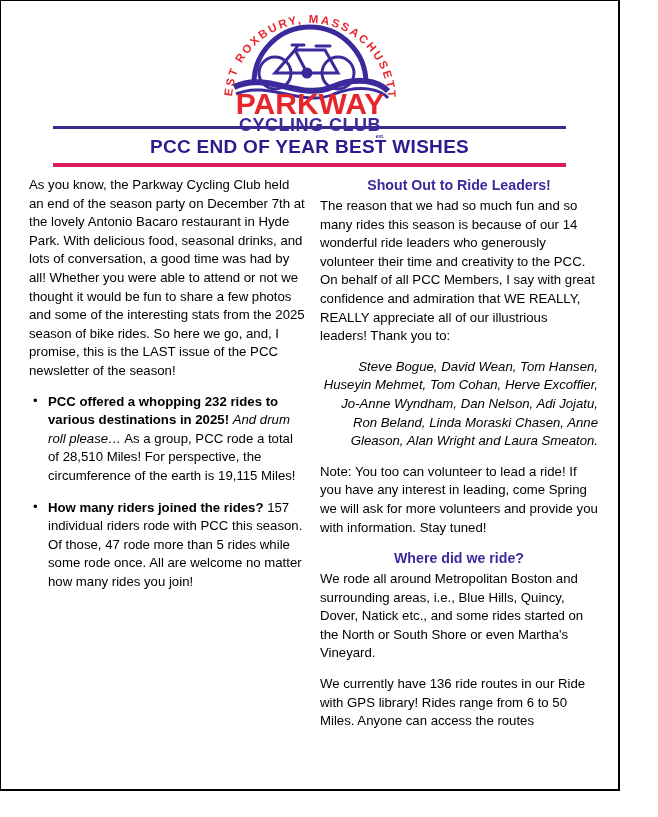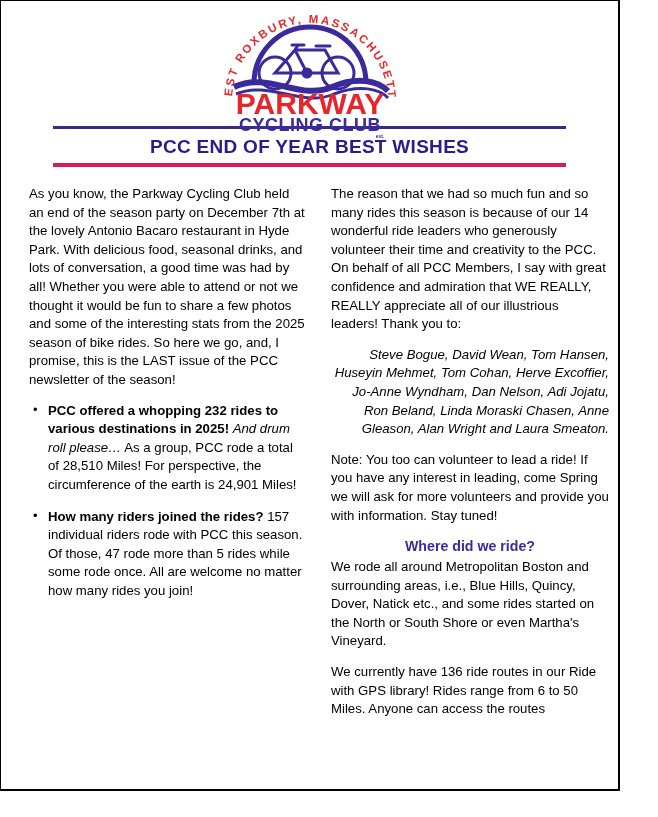--- a/index.html
+++ b/index.html
@@ -59,23 +59,23 @@
     font-size: 19px;
     font-weight: bold;
     letter-spacing: .3px;
     margin: 7px 0 0 0;
     font-family: "Liberation Sans", sans-serif;
   }
 
   
   .columns {
     display: flex;
-    margin-top: 18px;
+    margin-top: 9px;
     padding: 0 10px 0 14px;
-    gap: 24px;
+    gap: 13px;
   }
   .col {
     width: 278px;
     flex: 0 0 278px;
   }
   .col p, .col div.body {
     font-size: 13.2px;
     line-height: 18.6px;
     color: #000000;
     margin: 0 0 12px 0;
@@ -176,30 +176,31 @@
 
   <div class="columns">
 
     <div class="col">
       <p>As you know, the Parkway Cycling Club held an end of the season party on December 7th at the lovely Antonio Bacaro restaurant in Hyde Park.   With delicious food, seasonal drinks, and lots of conversation, a good time was had by all!   Whether you were able to attend or not we thought it would be fun to share a few photos and some of the interesting stats from the 2025 season of bike rides.  So here we go, and, I promise, this is the LAST issue of the PCC newsletter of the season!</p>
 
 
       <ul class="bullets">
         <li>
           <span class="b-head">PCC offered a whopping 232 rides to various destinations in 2025!</span>
-          <span class="b-ital">And drum roll please…</span><span> As a group, PCC rode a total of 28,510 Miles!  For perspective, the circumference of the earth is 24,901 Miles!</span>
+          <span class="b-ital">And drum roll please…</span><span> As a group, PCC rode a total of 28,510 Miles!  For perspective, the circumference of the earth is 19,115 Miles!</span>
         </li>
         <li>
           <span class="b-head">How many riders joined the rides?</span>
           <span>157 individual riders rode with PCC this season.  Of those, 47 rode more than 5 rides while some rode once.  All are welcome no matter how many rides you join!</span>
         </li>
       </ul>
     </div>
 
     <div class="col">
+      <div class="subhead">Shout Out to Ride Leaders!</div>
       <p class="nomargin">The reason that we had so much fun and so many rides this season is because of our 14 wonderful ride leaders who generously volunteer their time and creativity to the PCC.  On behalf of all PCC Members, I say with great confidence and admiration that WE REALLY, REALLY appreciate all of our illustrious leaders!  Thank you to:</p>
 
       <div class="leaders">Steve Bogue, David Wean, Tom Hansen, Huseyin Mehmet, Tom Cohan, Herve Excoffier, Jo-Anne Wyndham, Dan Nelson, Adi Jojatu, Ron Beland, Linda Moraski Chasen, Anne Gleason, Alan Wright and Laura Smeaton.</div>
 
       <p>Note: You too can volunteer to lead a ride! If you have any interest in leading, come Spring we will ask for more volunteers and provide you with information.  Stay tuned!</p>
 
       <div class="subhead">Where did we ride?</div>
       <p>We rode all around Metropolitan Boston and surrounding areas, i.e., Blue Hills, Quincy, Dover, Natick etc., and some rides started on the North or South Shore or even Martha's Vineyard.</p>
 
       <p class="nomargin">We currently have 136 ride routes in our Ride with GPS library!  Rides range from 6 to 50 Miles.  Anyone can access the routes</p>

